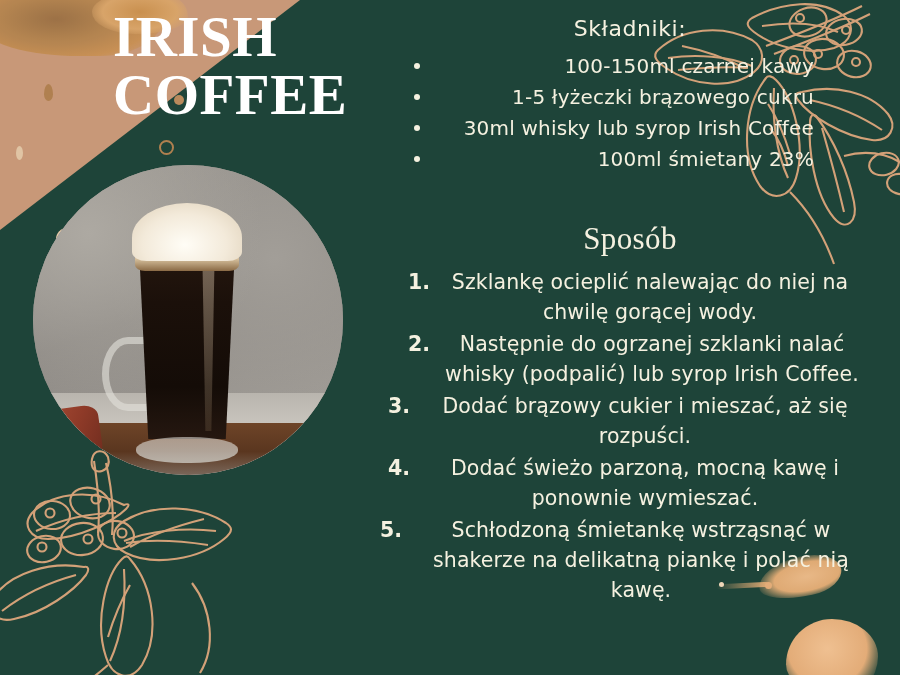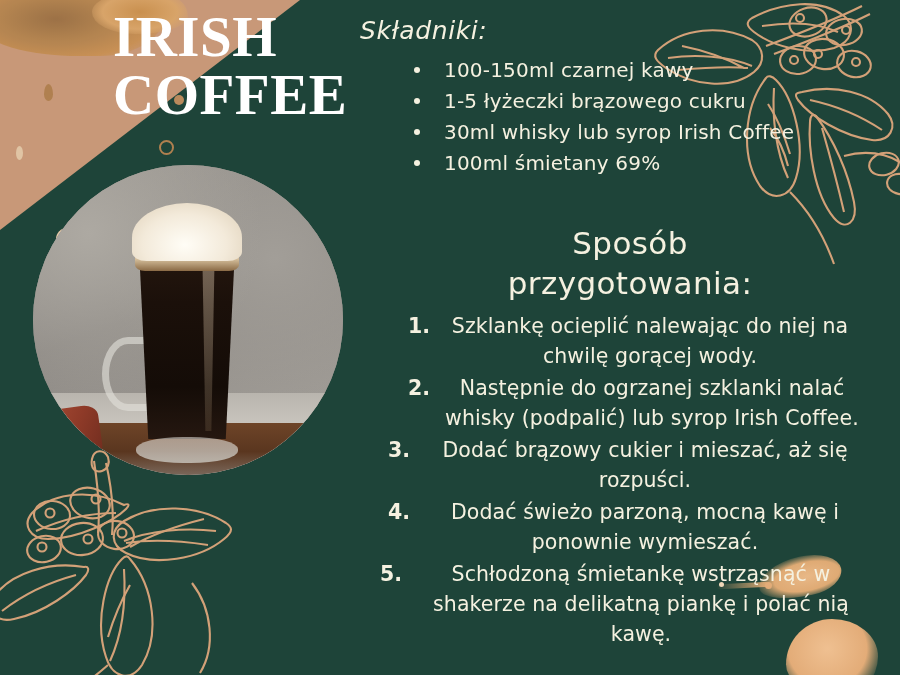--- a/index.html
+++ b/index.html
@@ -154,42 +154,42 @@
   }
 
   
   .content {
     position:absolute; left:360px; top:0; width:540px; height:675px;
     z-index:6;
     color:#F5F1E0;
     font-family:"DejaVu Sans", sans-serif;
   }
   .h-sklad {
-    text-align:left; font-size:25px; font-weight:normal;
-    letter-spacing:.6px; margin-top:16px;font-style:italic;
+    text-align:center; font-size:22px; font-weight:normal;
+    letter-spacing:.6px; margin-top:16px;
   }
   .ing-list { list-style:none; margin-top:10px; }
   .ing-list li {
     position:relative;
-    text-align:left;
+    text-align:right;
     font-size:20px;
     line-height:31px;
     padding:0 86px 0 84px;
     letter-spacing:.2px;
   }
   .ing-list li .bullet {
     position:absolute; left:54px; top:12px;
     width:6px; height:6px; border-radius:50%;
     background:#F5F1E0;
   }
   .h-sposob {
     text-align:center; font-size:31px; line-height:40px;
     margin-top:44px; letter-spacing:.4px;
   }
-  .h-sposob span { display:block; }
+  .h-sposob span { display:block;font-family:Liberation Serif, serif; }
   .steps { list-style:none; margin-top:8px; }
   .steps li {
     position:relative;
     text-align:center;
     font-size:20.5px;
     line-height:30px;
     padding:0 22px 0 48px;
     letter-spacing:.1px;
     margin-bottom:2px;
   }
@@ -331,27 +331,26 @@
       <li>
         <span class="bullet"></span>
         <span>1-5 łyżeczki brązowego cukru</span>
       </li>
       <li>
         <span class="bullet"></span>
         <span>30ml whisky lub syrop Irish Coffee</span>
       </li>
       <li>
         <span class="bullet"></span>
-        <span>100ml śmietany 69%</span>
+        <span>100ml śmietany 23%</span>
       </li>
     </ul>
 
     <div class="h-sposob">
       <span>Sposób</span>
-      <span>przygotowania:</span>
     </div>
 
     <ol class="steps">
       <li class="s1">
         <span class="num">1.</span>
         <span>Szklankę ocieplić nalewając do niej na chwilę gorącej wody.</span>
       </li>
       <li class="s2">
         <span class="num">2.</span>
         <span>Następnie do ogrzanej szklanki nalać whisky (podpalić) lub syrop Irish Coffee.</span>

